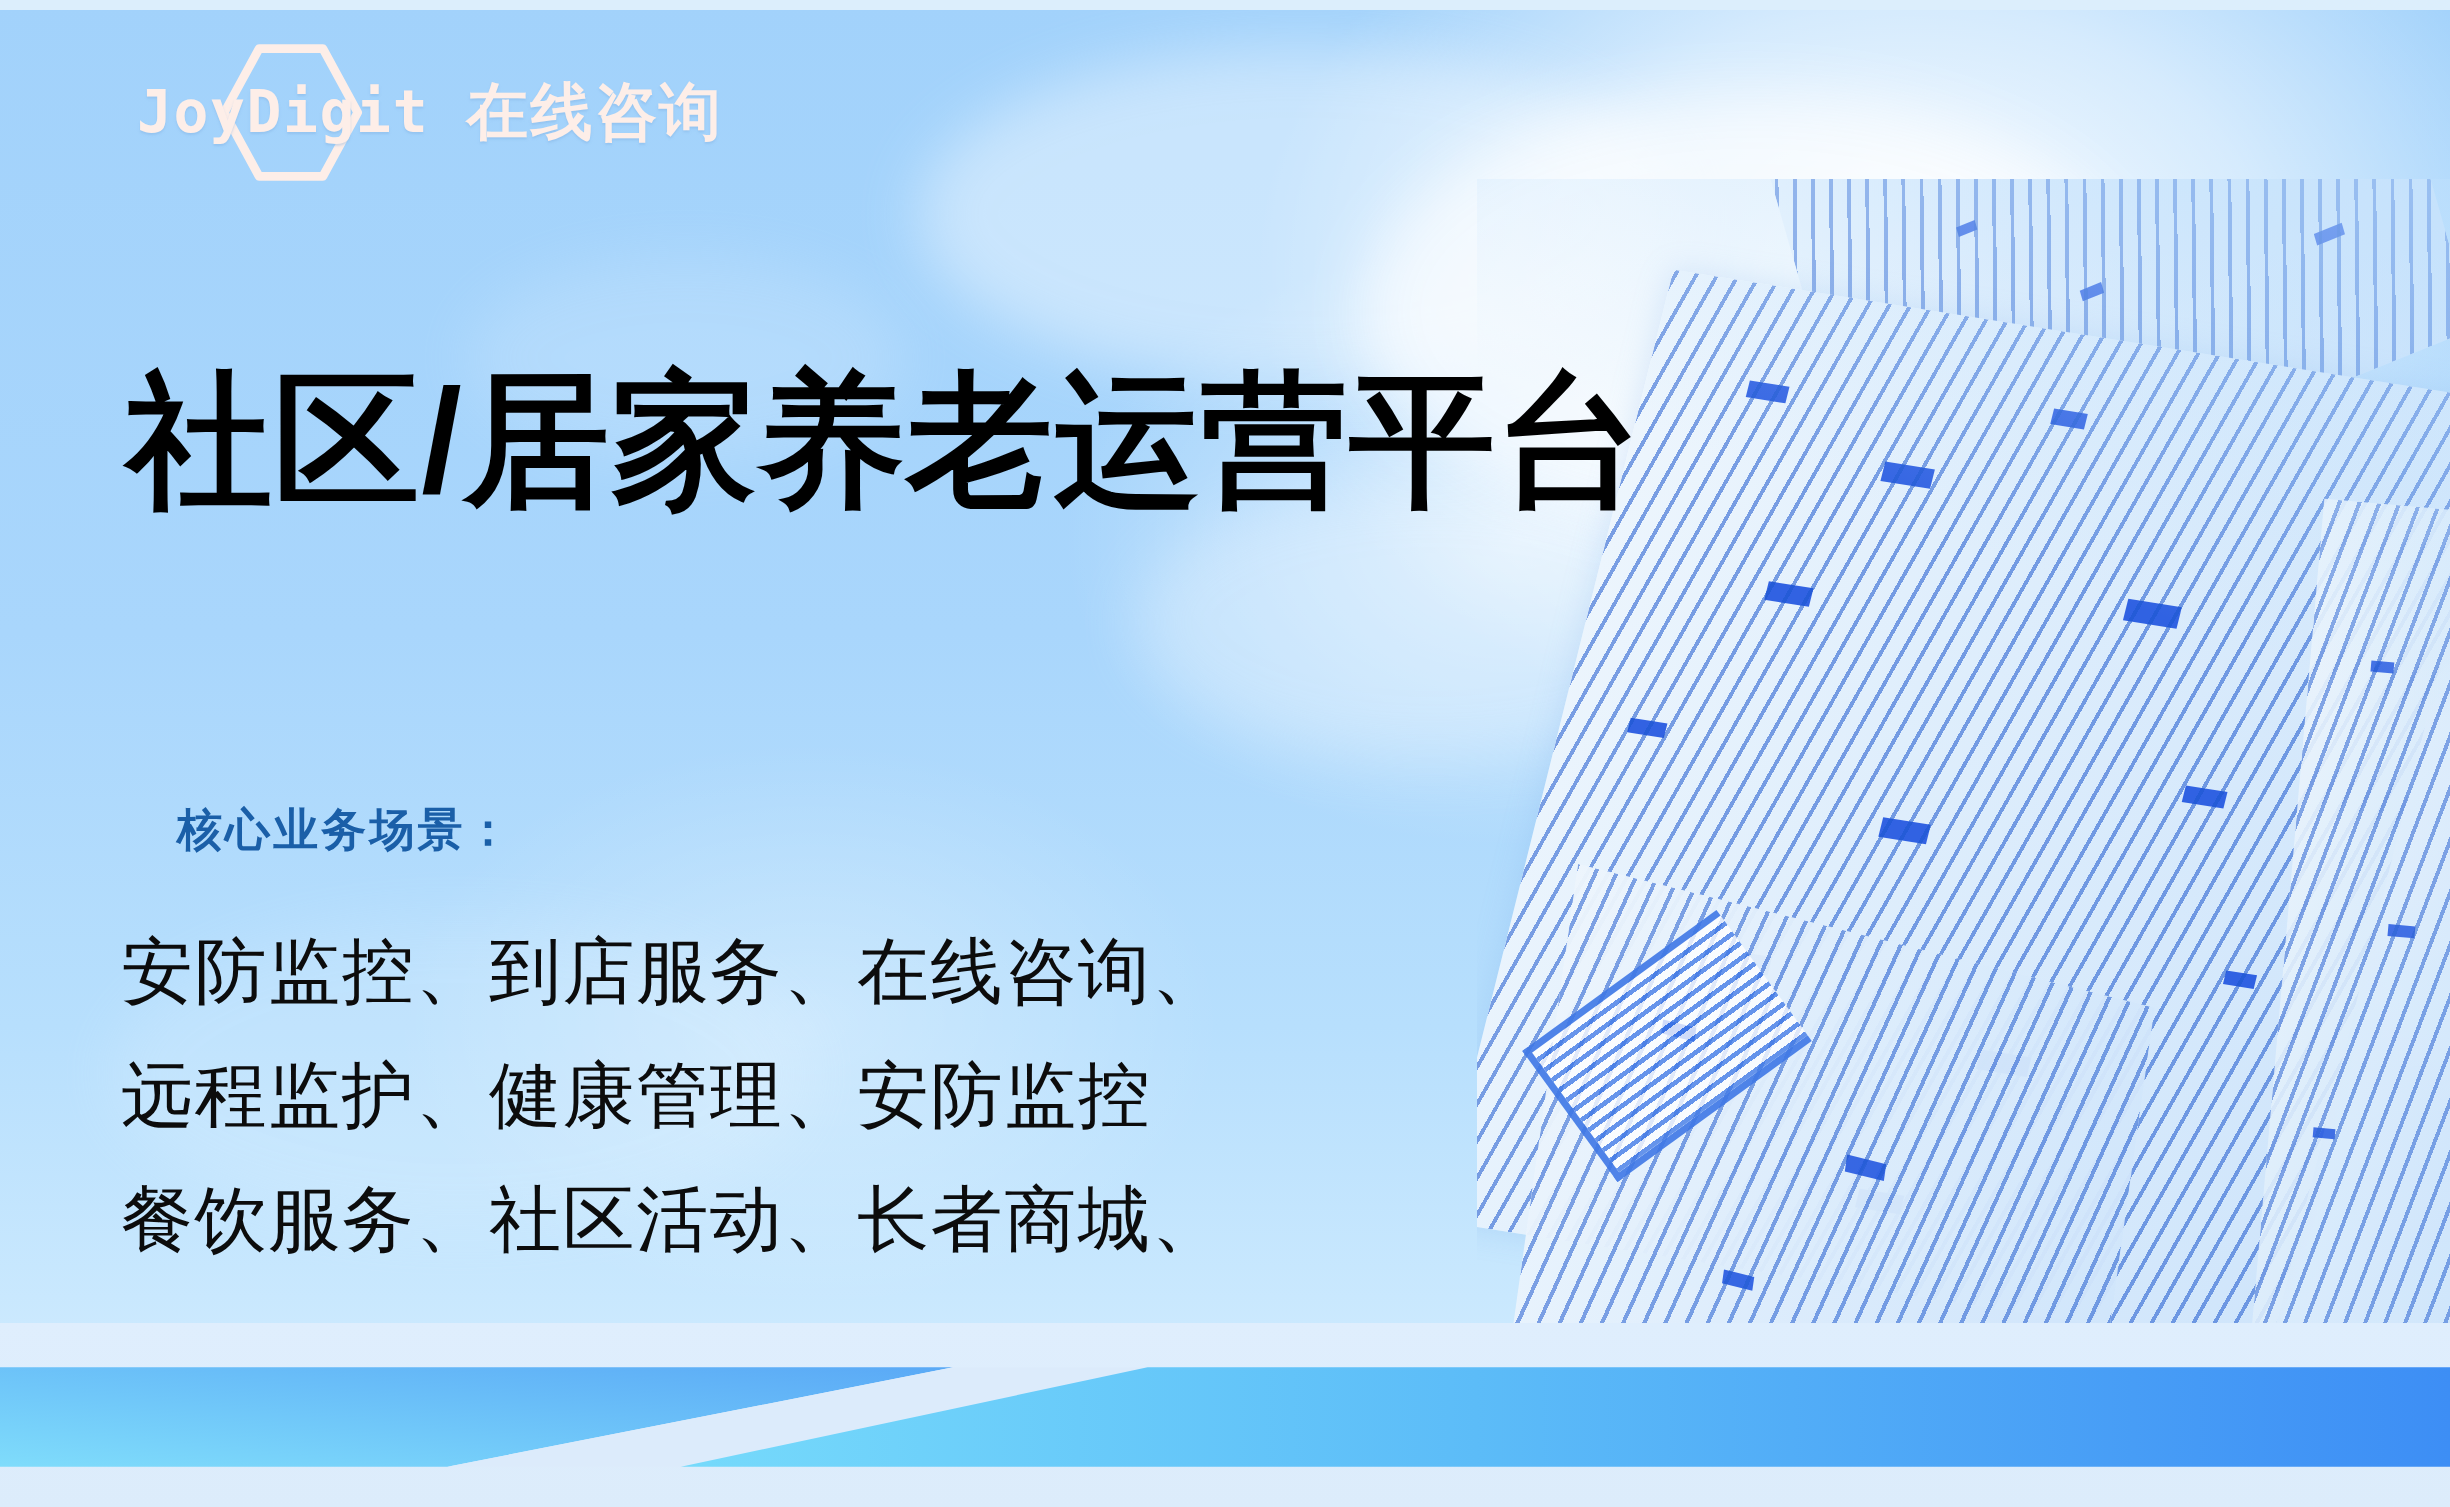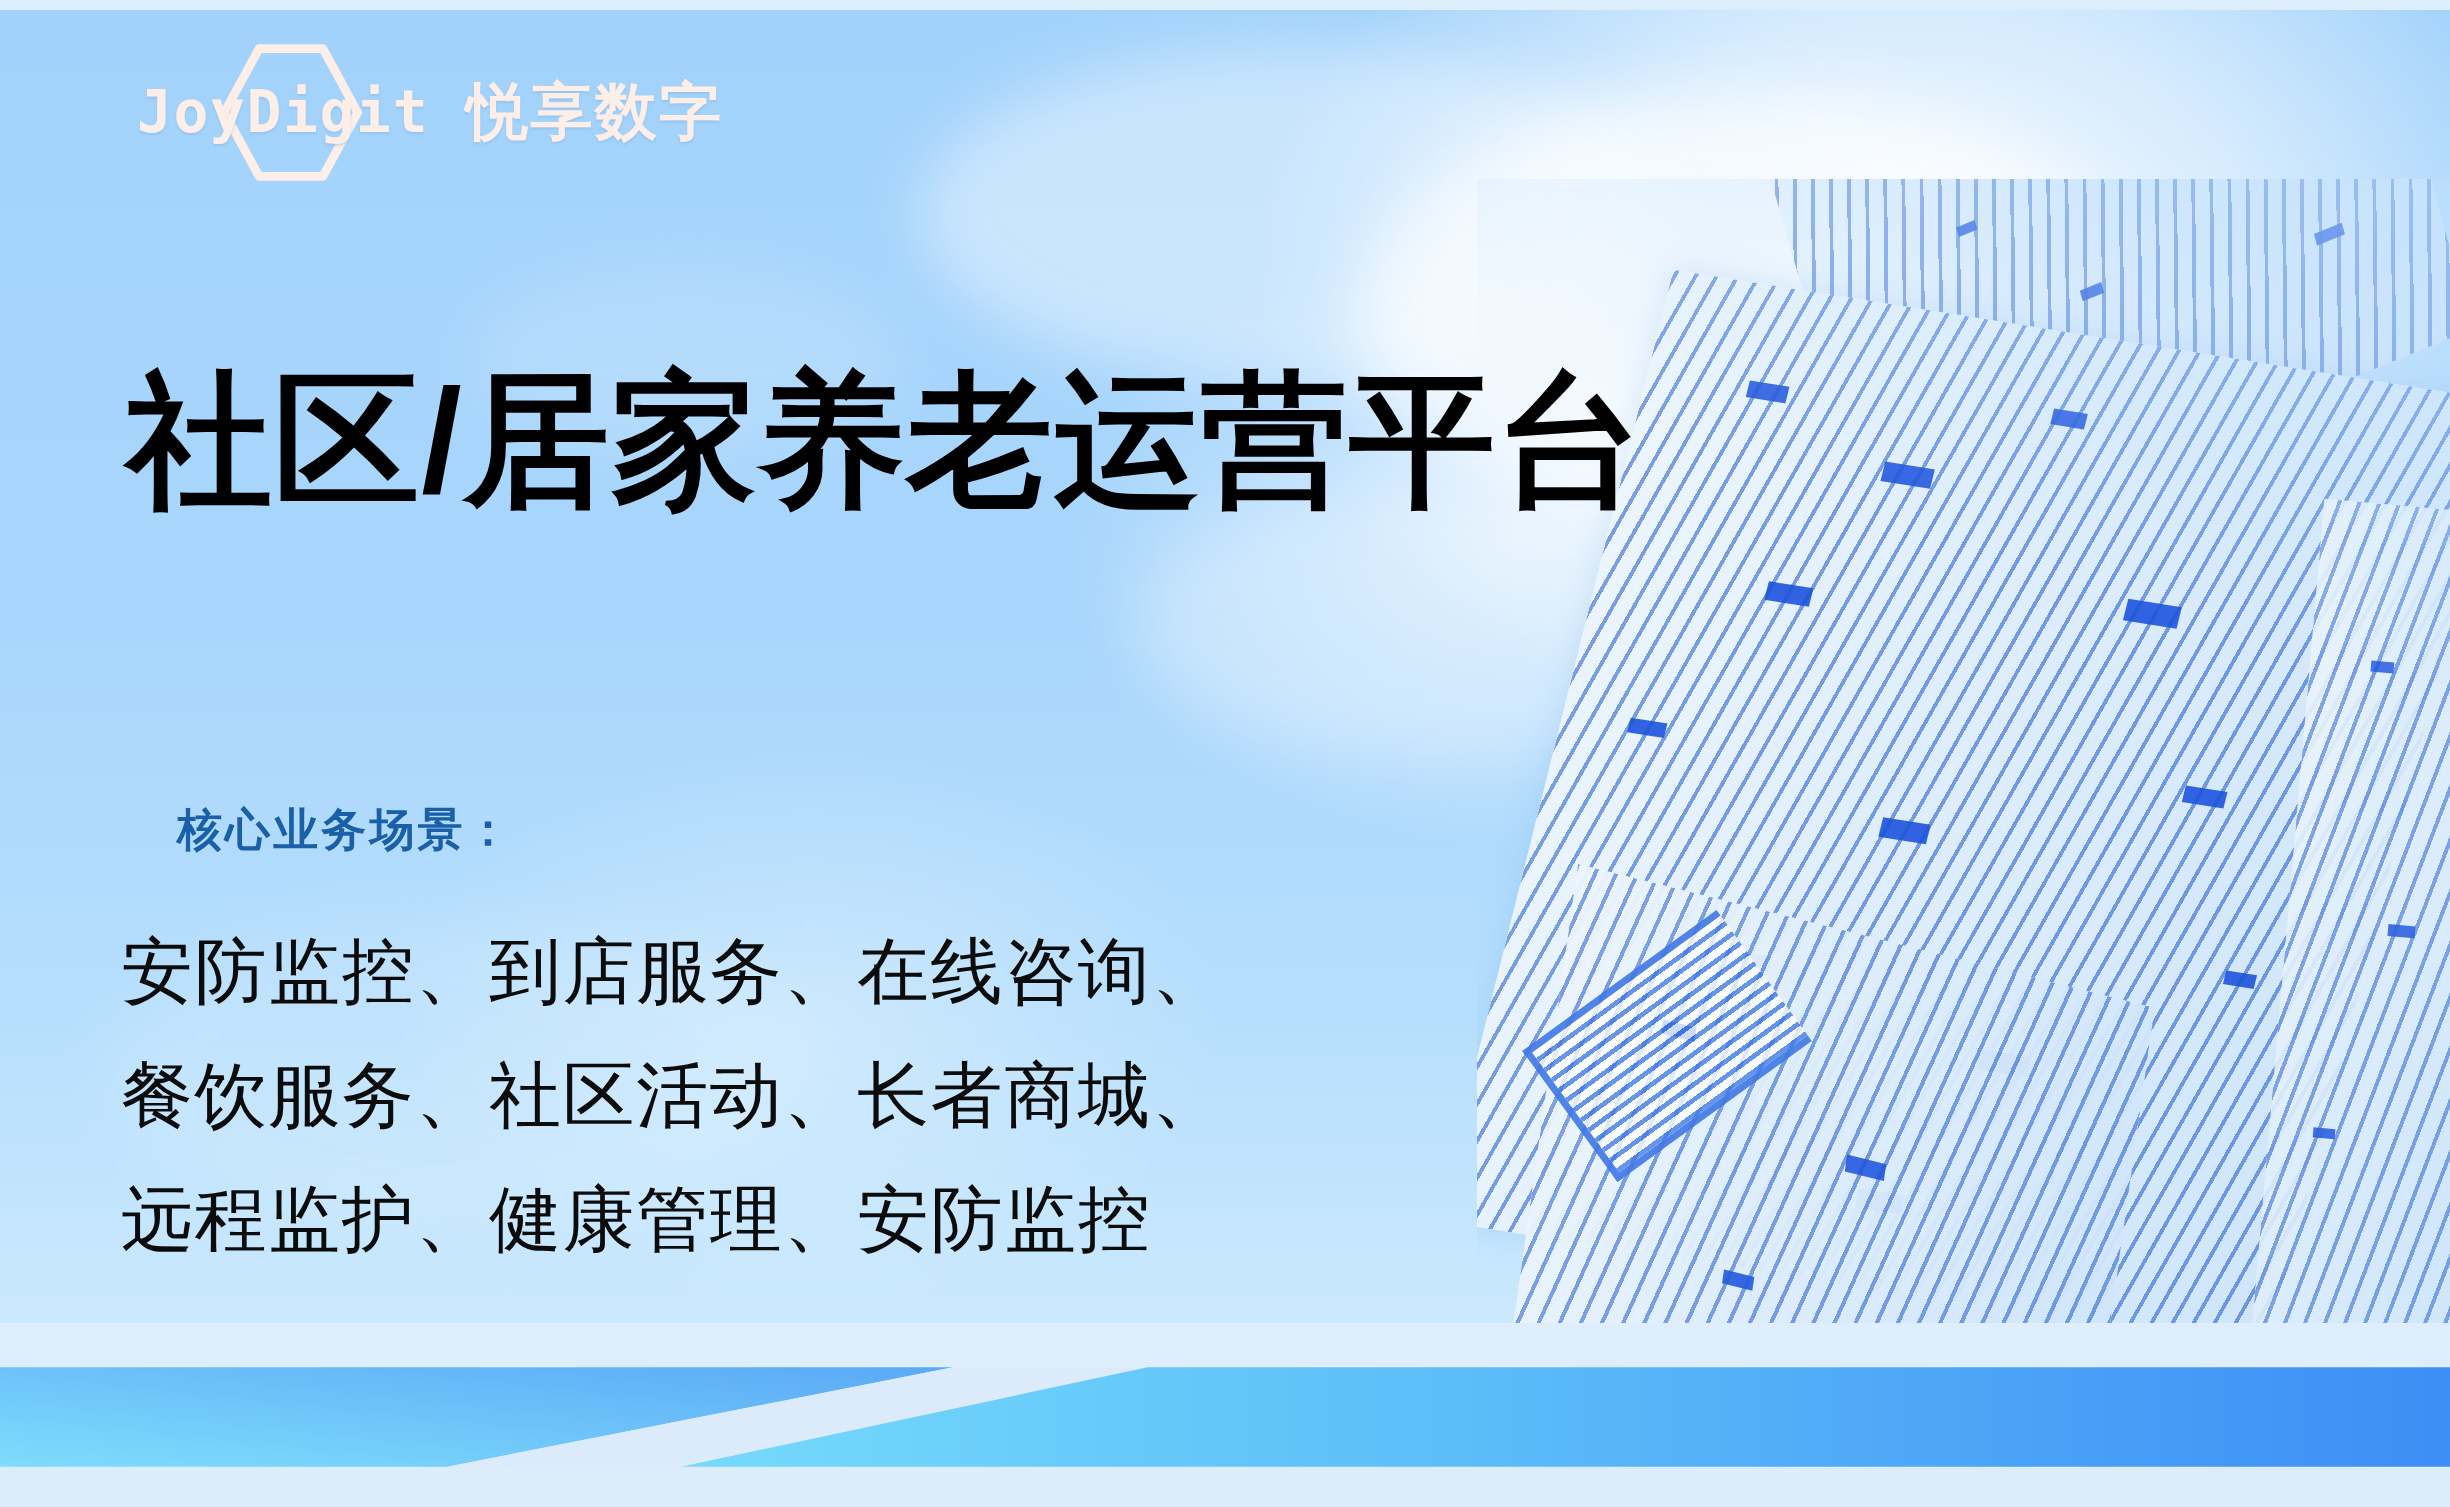--- a/index.html
+++ b/index.html
@@ -300,31 +300,31 @@
     <div class="haze"></div>
   </div>
 
   <div class="logo">
     <div class="logo-hex">
       <svg viewBox="0 0 100 100" xmlns="http://www.w3.org/2000/svg">
         <polygon points="28,6 72,6 96,50 72,94 28,94 4,50" fill="none" stroke="#fdeee8" stroke-width="6" stroke-linejoin="round"></polygon>
       </svg>
     </div>
     <span class="logo-word">JoyDigit</span>
-    <span class="logo-cn">悦享数字</span>
+    <span class="logo-cn">在线咨询</span>
   </div>
 
   <h1 class="headline">社区/居家养老运营平台</h1>
 
   <h2 class="section-label">核心业务场景：</h2>
 
   <div class="body-copy">
     <span class="ln">安防监控、到店服务、在线咨询、</span>
+    <span class="ln">远程监护、健康管理、安防监控</span>
     <span class="ln">餐饮服务、社区活动、长者商城、</span>
-    <span class="ln">远程监护、健康管理、安防监控</span>
   </div>
 
   <div class="bottom-wrap">
     <div class="bottom-base"></div>
     <svg viewBox="0 0 3149 238" preserveAspectRatio="none" xmlns="http://www.w3.org/2000/svg">
       <defs>
         <linearGradient id="gLeft" x1="0" y1="1" x2="1" y2="0">
           <stop offset="0%" stop-color="#7fdcfb"></stop>
           <stop offset="100%" stop-color="#5aa9f6"></stop>
         </linearGradient>

